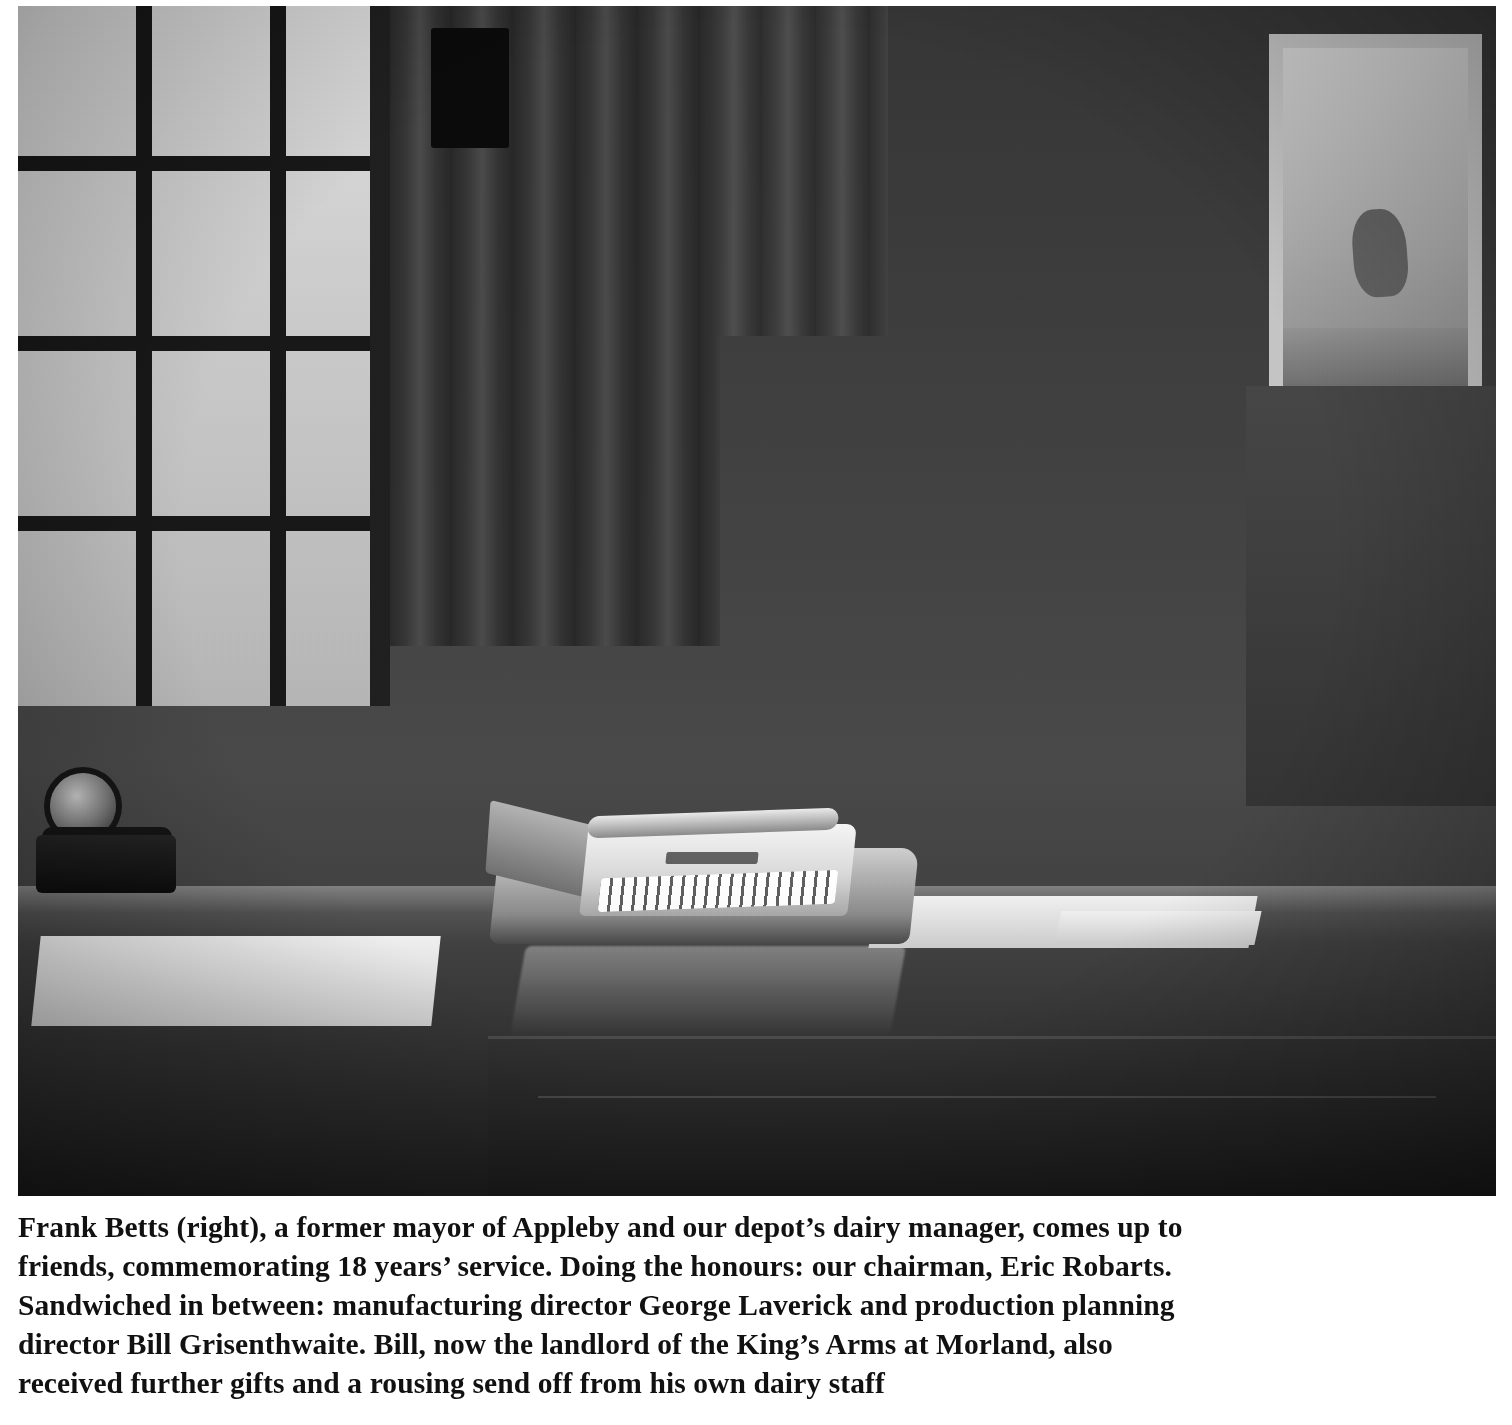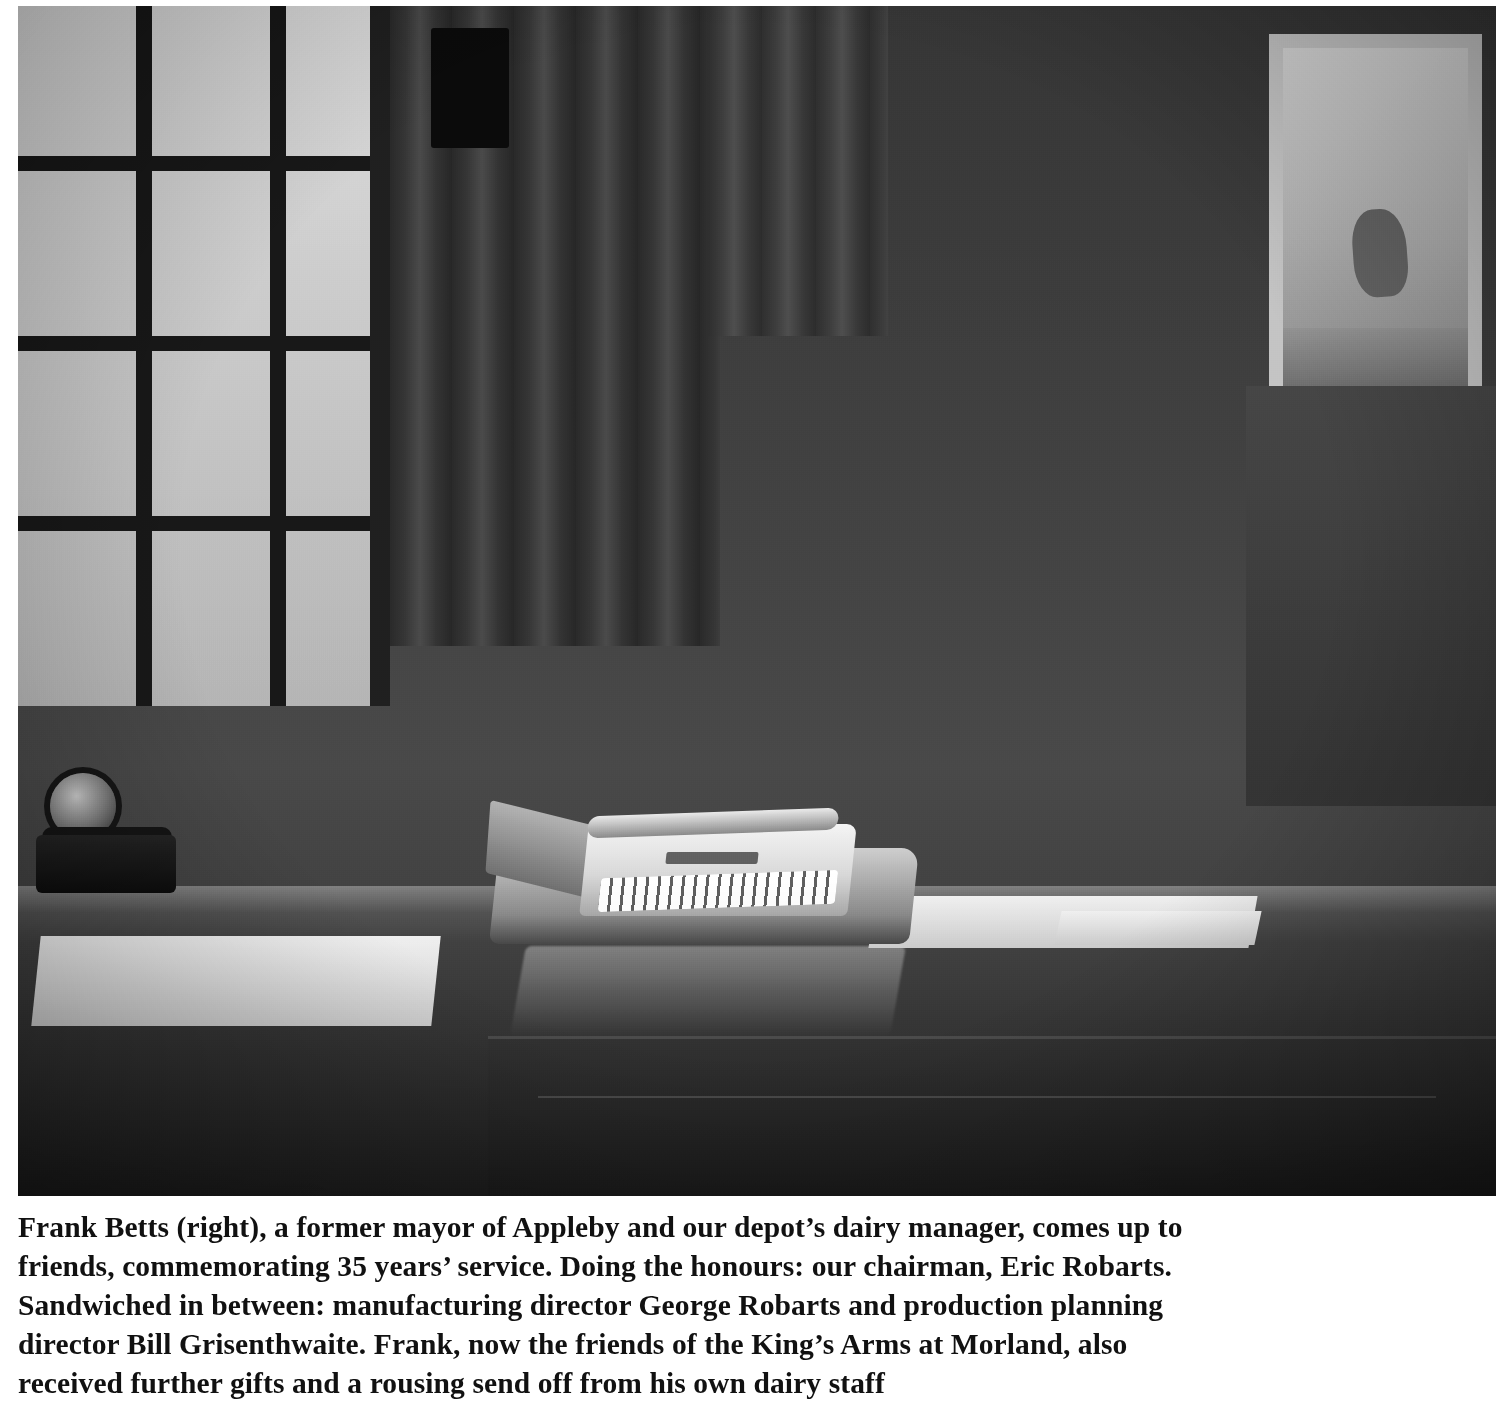--- a/index.html
+++ b/index.html
@@ -528,19 +528,19 @@
       <div class="tw-logo"></div>
       <div class="tw-keys"></div>
     </div>
 
     <div class="grain"></div>
     <div class="vignette"></div>
   </div>
 
   <div class="caption">
     <p>Frank Betts (right), a former mayor of Appleby and our depot’s dairy manager, comes up to</p>
-    <p>friends, commemorating 35 years’ service. Doing the honours: our chairman, Eric Robarts.</p>
-    <p>Sandwiched in between: manufacturing director George Robarts and production planning</p>
-    <p>director Bill Grisenthwaite. Frank, now the friends of the King’s Arms at Morland, also</p>
+    <p>friends, commemorating 18 years’ service. Doing the honours: our chairman, Eric Robarts.</p>
+    <p>Sandwiched in between: manufacturing director George Laverick and production planning</p>
+    <p>director Bill Grisenthwaite. Bill, now the landlord of the King’s Arms at Morland, also</p>
     <p>received further gifts and a rousing send off from his own dairy staff</p>
   </div>
 
 </div>
 
 </body></html>

